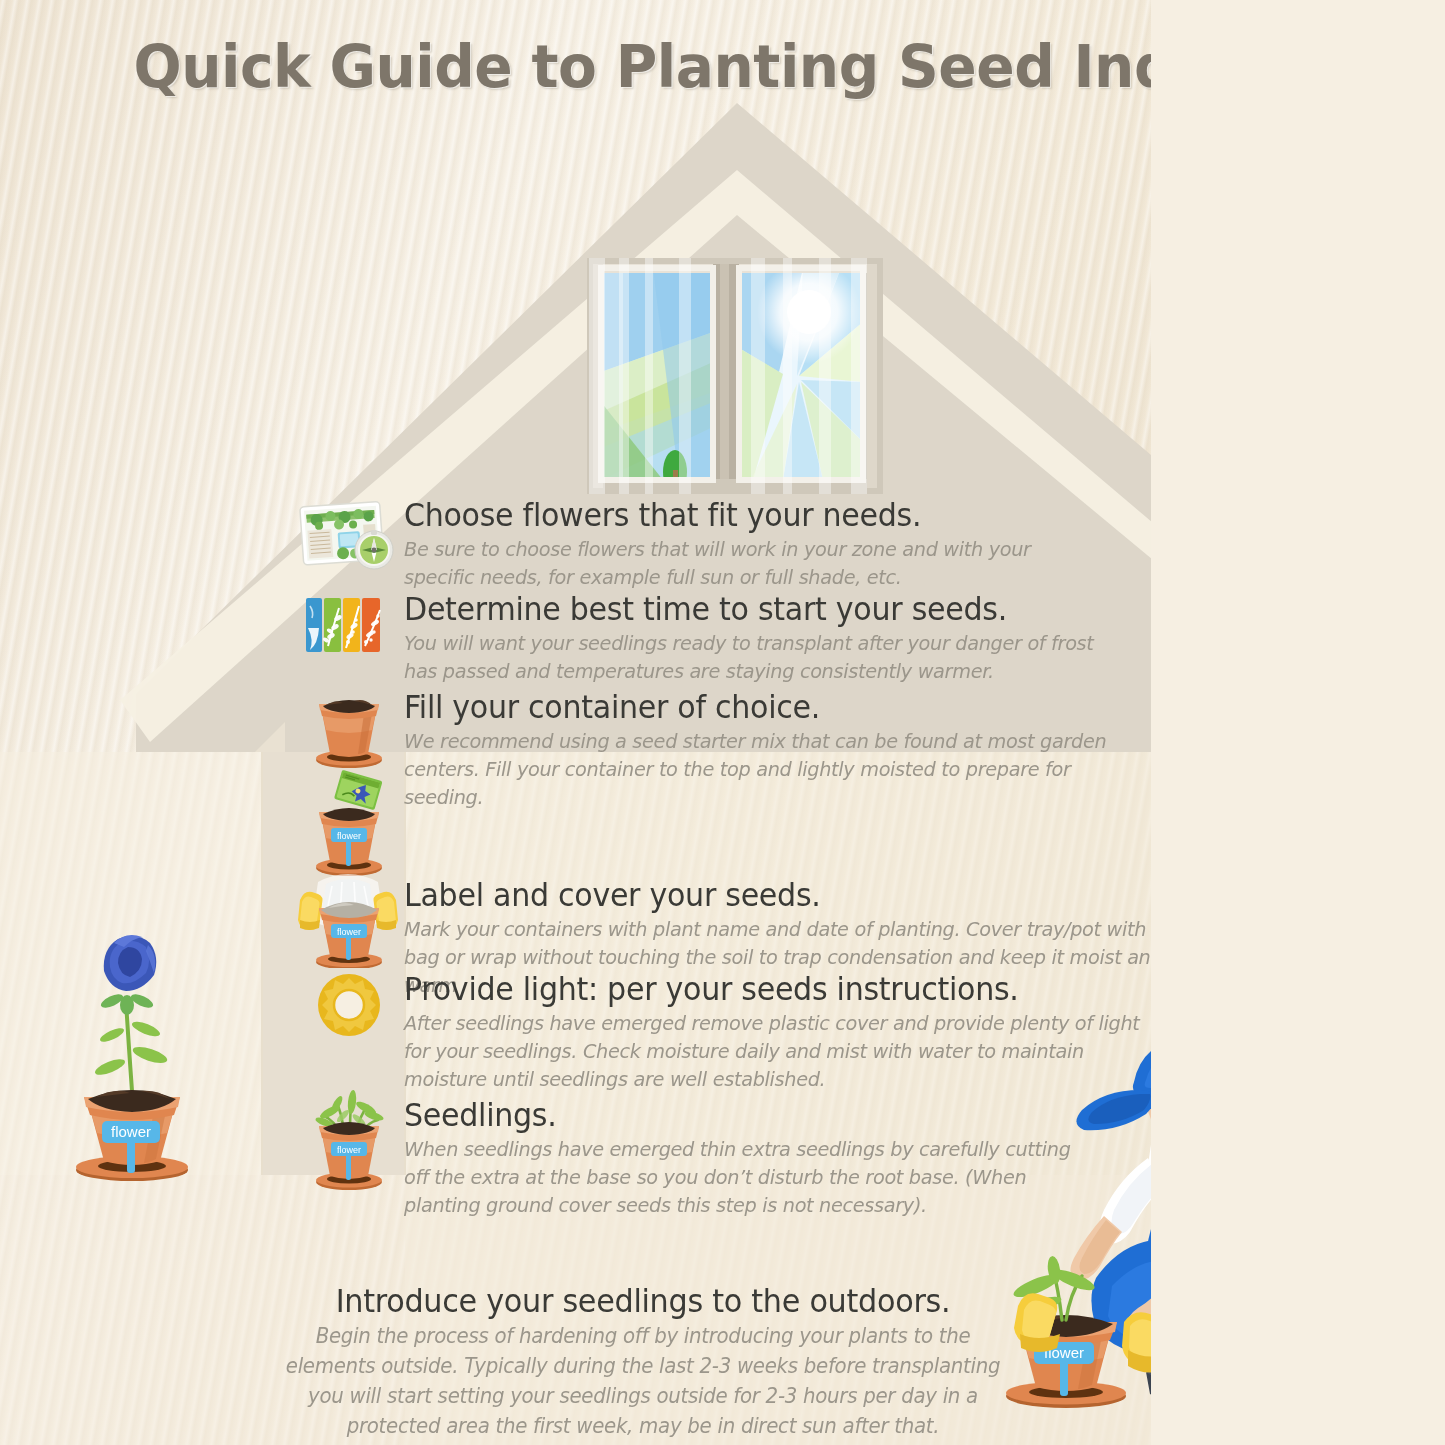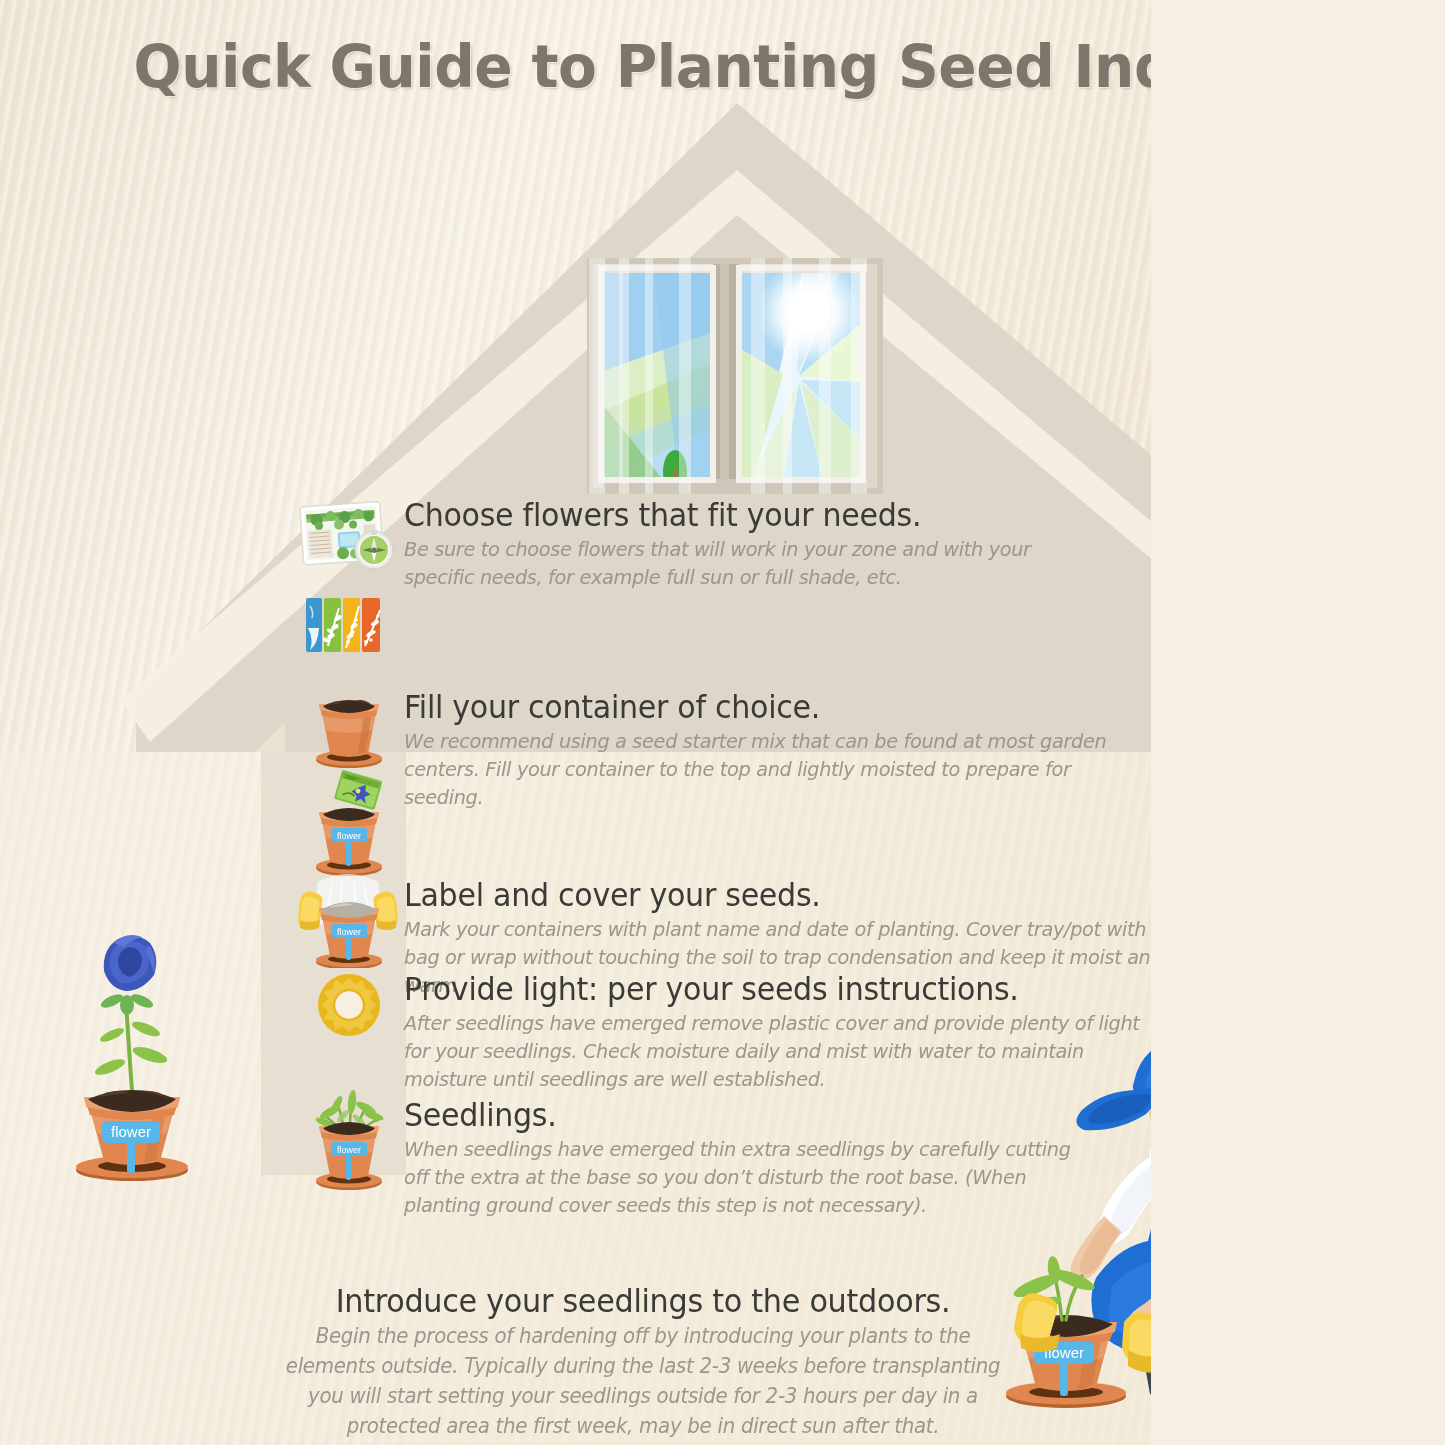--- a/index.html
+++ b/index.html
@@ -295,20 +295,24 @@
               <ellipse cx="66" cy="38" rx="4.4" ry="2.2" transform="rotate(-32 66 38)"></ellipse>
               <ellipse cx="71" cy="27" rx="4.4" ry="2.2" transform="rotate(-32 71 27)"></ellipse>
               <circle cx="62" cy="46" r="2"></circle>
                 <circle cx="67" cy="44" r="1.7"></circle>
               <circle cx="70" cy="36" r="1.7"></circle>
                 <circle cx="74" cy="20" r="1.7"></circle>
             </g>
           </g>
         </svg>
       </div>
+      <div class="step-body">
+        <div class="step-head">Determine best time to start your seeds.</div>
+        <div class="step-desc" style="max-width:730px;">You will want your seedlings ready to transplant after your danger of frost has passed and temperatures are staying consistently warmer.</div>
+      </div>
     </div>
 
     <div class="step" style="height:96px;">
       <div class="step-icon" style="top:-2px;left:12px;">
         <svg class="icon-svg" width="78" height="82" viewBox="0 0 78 82">
           <ellipse cx="39" cy="72" rx="33" ry="8" fill="#c06a33"></ellipse>
           <ellipse cx="39" cy="70" rx="33" ry="7.5" fill="#e0864f"></ellipse>
           <ellipse cx="39" cy="69" rx="22" ry="4.5" fill="#60320f"></ellipse>
           <path d="M12 24 L66 24 L58 66 Q39 72 20 66 Z" fill="#e0864f"></path>
           <path d="M12 24 L66 24 L62 42 Q39 48 16 42 Z" fill="#e79a67"></path>

